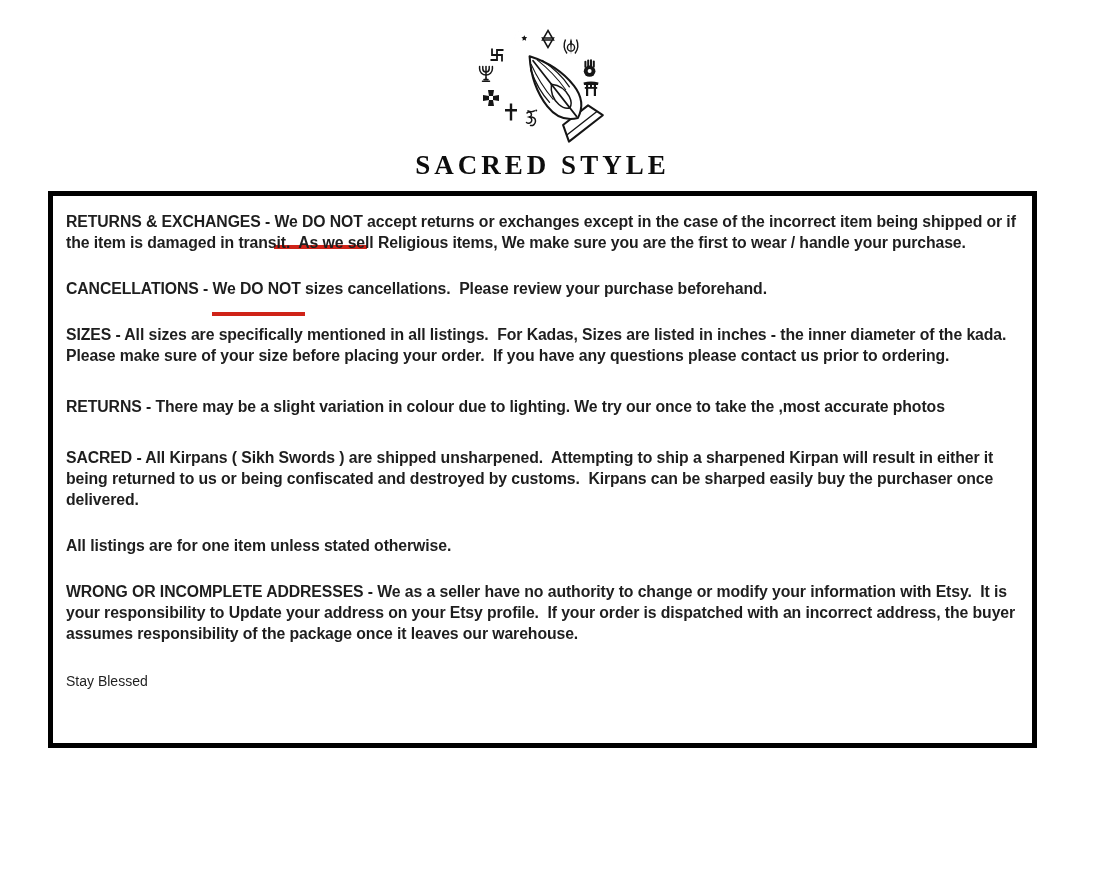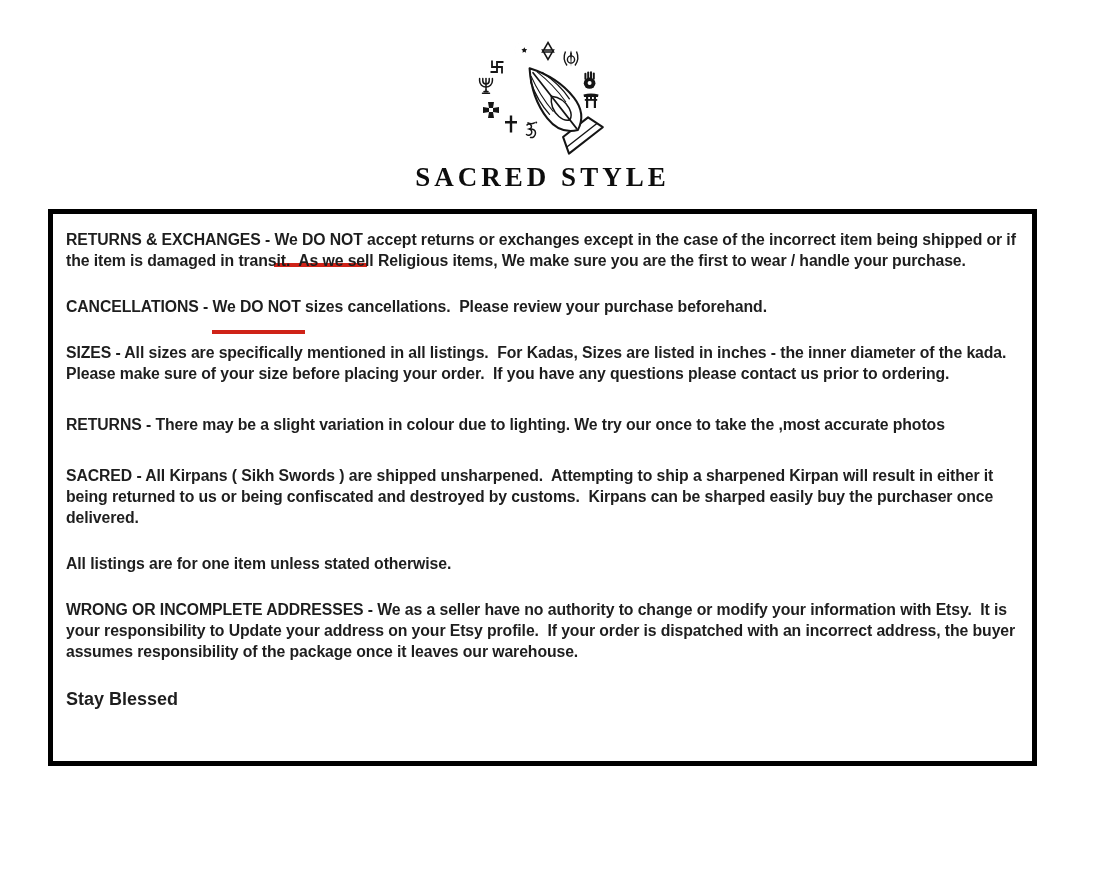--- a/index.html
+++ b/index.html
@@ -6,21 +6,21 @@
     --red_underline: #cf2318;
     --text: #1e1e1e;
     --border: #000000;
     --background: #ffffff;
   }
   * { box-sizing: border-box; }
   body { margin: 0; background: var(--background, #fff); font-family: "Liberation Sans", sans-serif; }
   .page { width: 1115px; height: 883px; position: relative; background: var(--background, #fff); overflow: hidden; }
 
   
-  .logo-wrap { width: 989px; margin: 16px 48px; padding-top: 12px; text-align: center; }
+  .logo-wrap { width: 989px; margin: 4px 48px; padding-top: 12px; text-align: center; }
   .logo { position: relative; width: 235px; height: 128px; display: inline-block; }
   .hands { position: absolute; left: 76px; top: 22px; width: 124px; height: 112px; }
   .sym { position: absolute; width: 20px; height: 20px; }
   .sym svg { display: block; }
   .brand {
     font-family: "Liberation Serif", serif;
     font-size: 27px; font-weight: bold; letter-spacing: 4px;
     color: #0d0d0d; margin: 2px 0 0 0; line-height: 1.15;
   }
 
@@ -36,21 +36,21 @@
     font-size: 15.8px; font-weight: bold; letter-spacing: -0.1px;
     line-height: 21px; color: var(--text, #1e1e1e);
     white-space: pre-wrap; margin: 0 0 25px 0; max-width: 958px;
   }
   p.policy.extra-gap { margin-bottom: 30px; }
   .hl {
     border-bottom: 4.5px solid var(--red_underline, #cf2318);
     padding-bottom: 15px;
   }
   p.signoff {
-    font-size: 18px; font-weight: bold; color: var(--text, #1e1e1e);
+    font-size: 14px; font-weight: normal; color: var(--text, #1e1e1e);
     margin: 0 0 10px 0; line-height: 24px;
   }
 </style>
 </head>
 <body>
 
 <div class="page">
 
   <div class="logo-wrap">
     <div class="logo">

